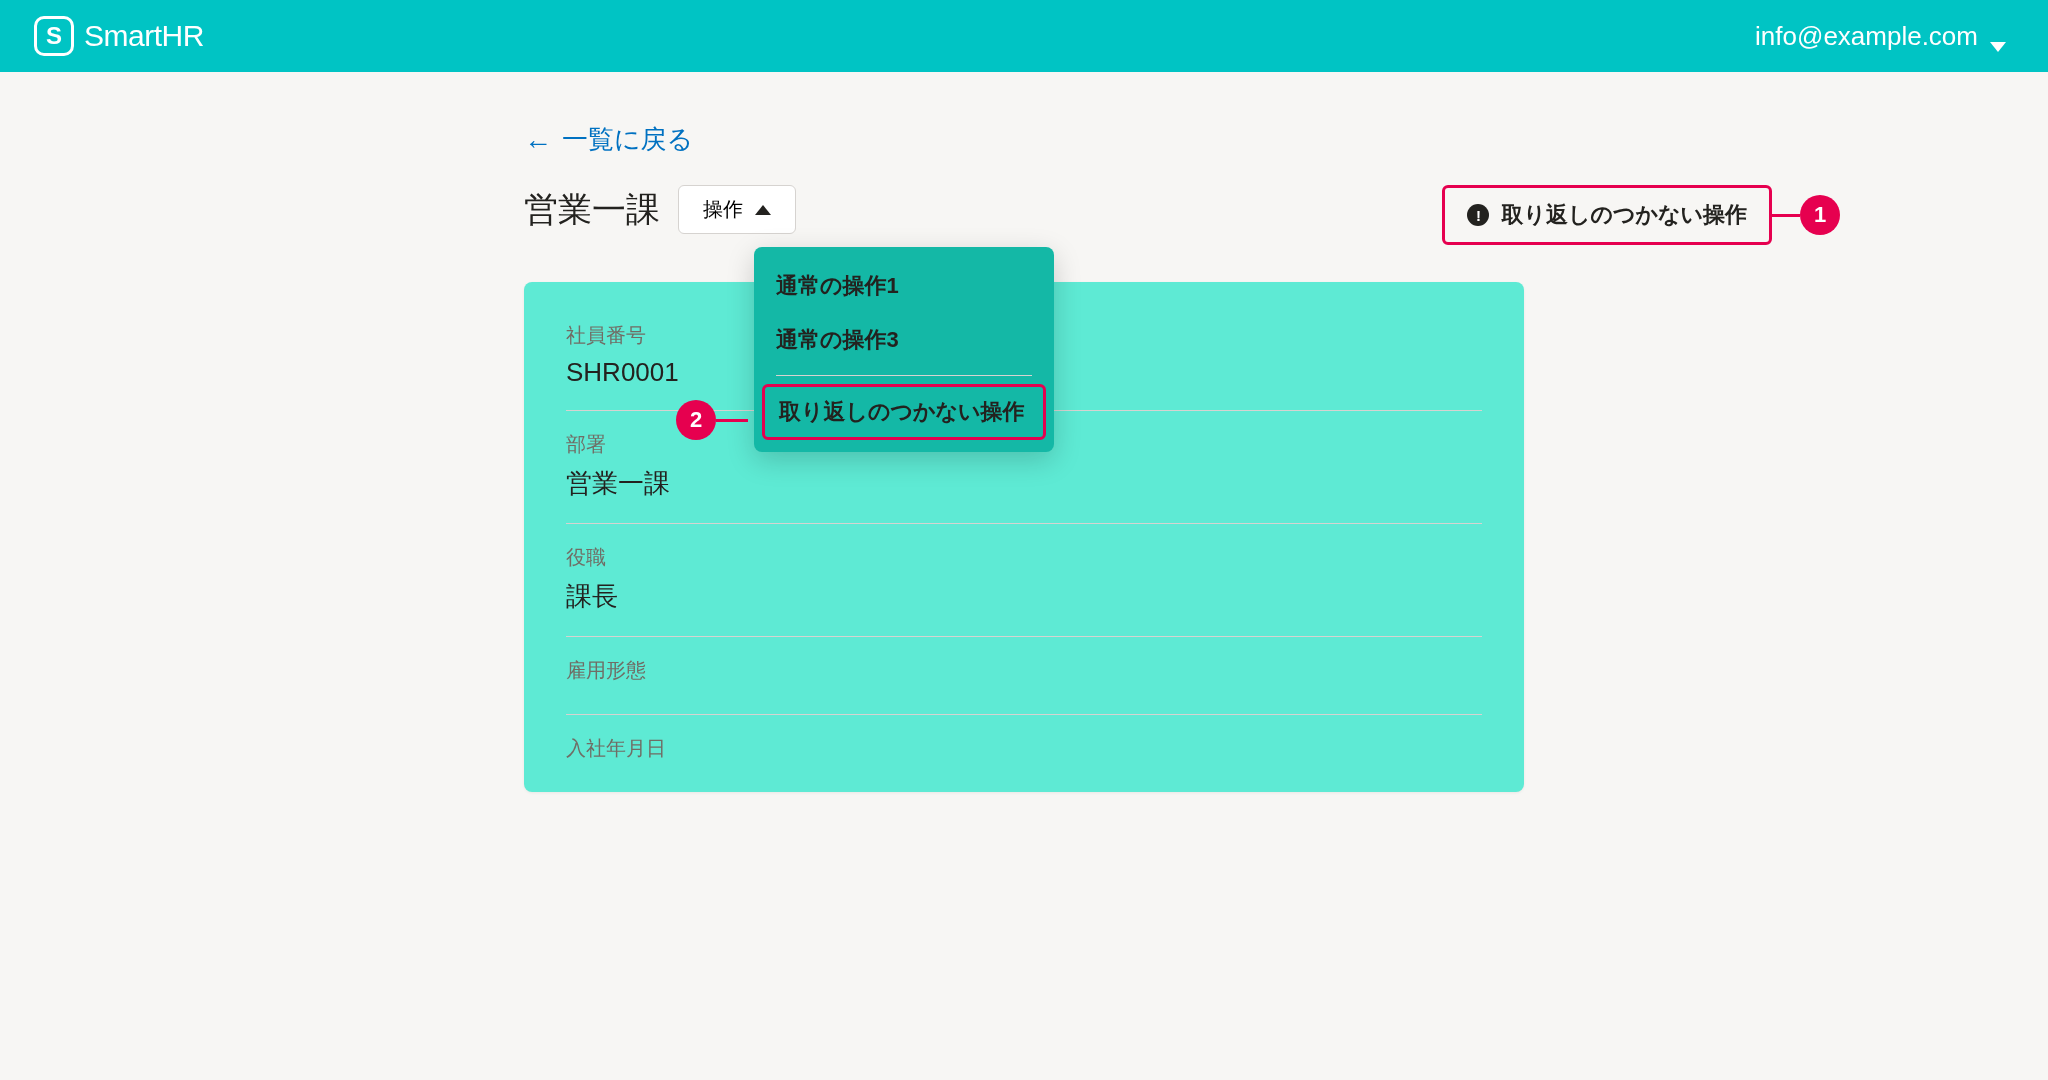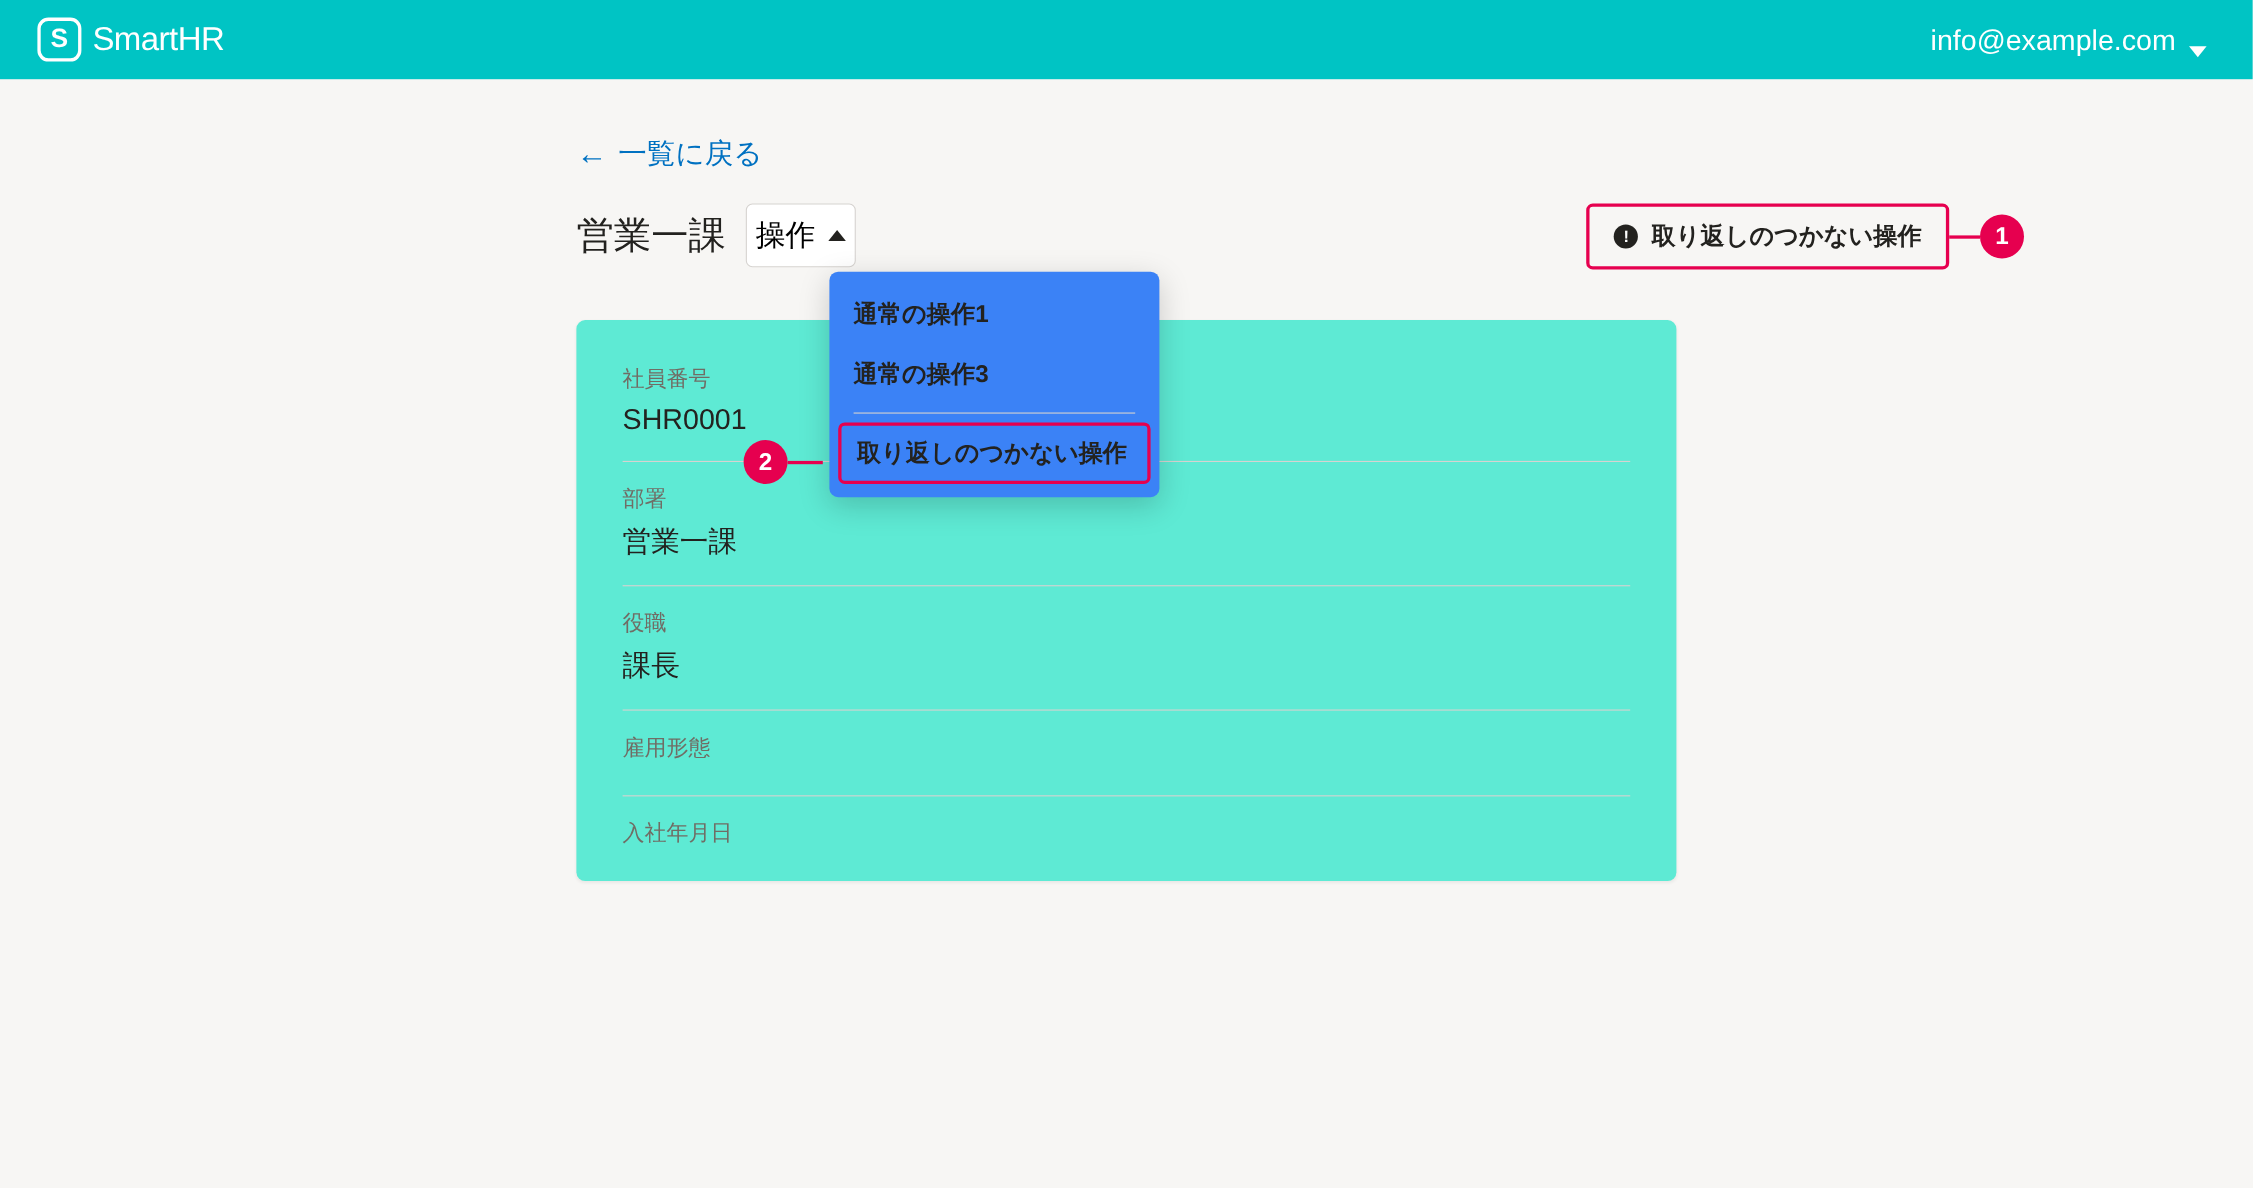--- a/index.html
+++ b/index.html
@@ -70,39 +70,39 @@
   .title-row {
     display: flex; align-items: center; gap: 18px;
     position: relative;
   }
   .page-title { font-size: 34px; font-weight: 400; }
 
   .ops-btn {
     border: 1px solid #d6d3d0;
     background: #fff;
     border-radius: 6px;
-    padding: 10px 8px;
-    font-size: 27px;
+    padding: 10px 24px;
+    font-size: 20px;
     display: inline-flex; align-items: center; gap: 12px;
     cursor: pointer;
   }
   .caret-up {
     width: 0; height: 0;
     border-left: 8px solid transparent;
     border-right: 8px solid transparent;
     border-bottom: 10px solid #23221f;
   }
 
   
   .dropdown {
     position: absolute;
     top: 62px;
     left: 230px;
     width: 300px;
-    background: #3b82f6;
+    background: #14b8a6;
     border-radius: 8px;
     box-shadow: 0 8px 28px rgba(0,0,0,0.18);
     padding: 12px 0;
     z-index: 30;
   }
   .dropdown-item {
     padding: 12px 22px;
     font-size: 22px;
     cursor: pointer;
     font-weight: 700;

